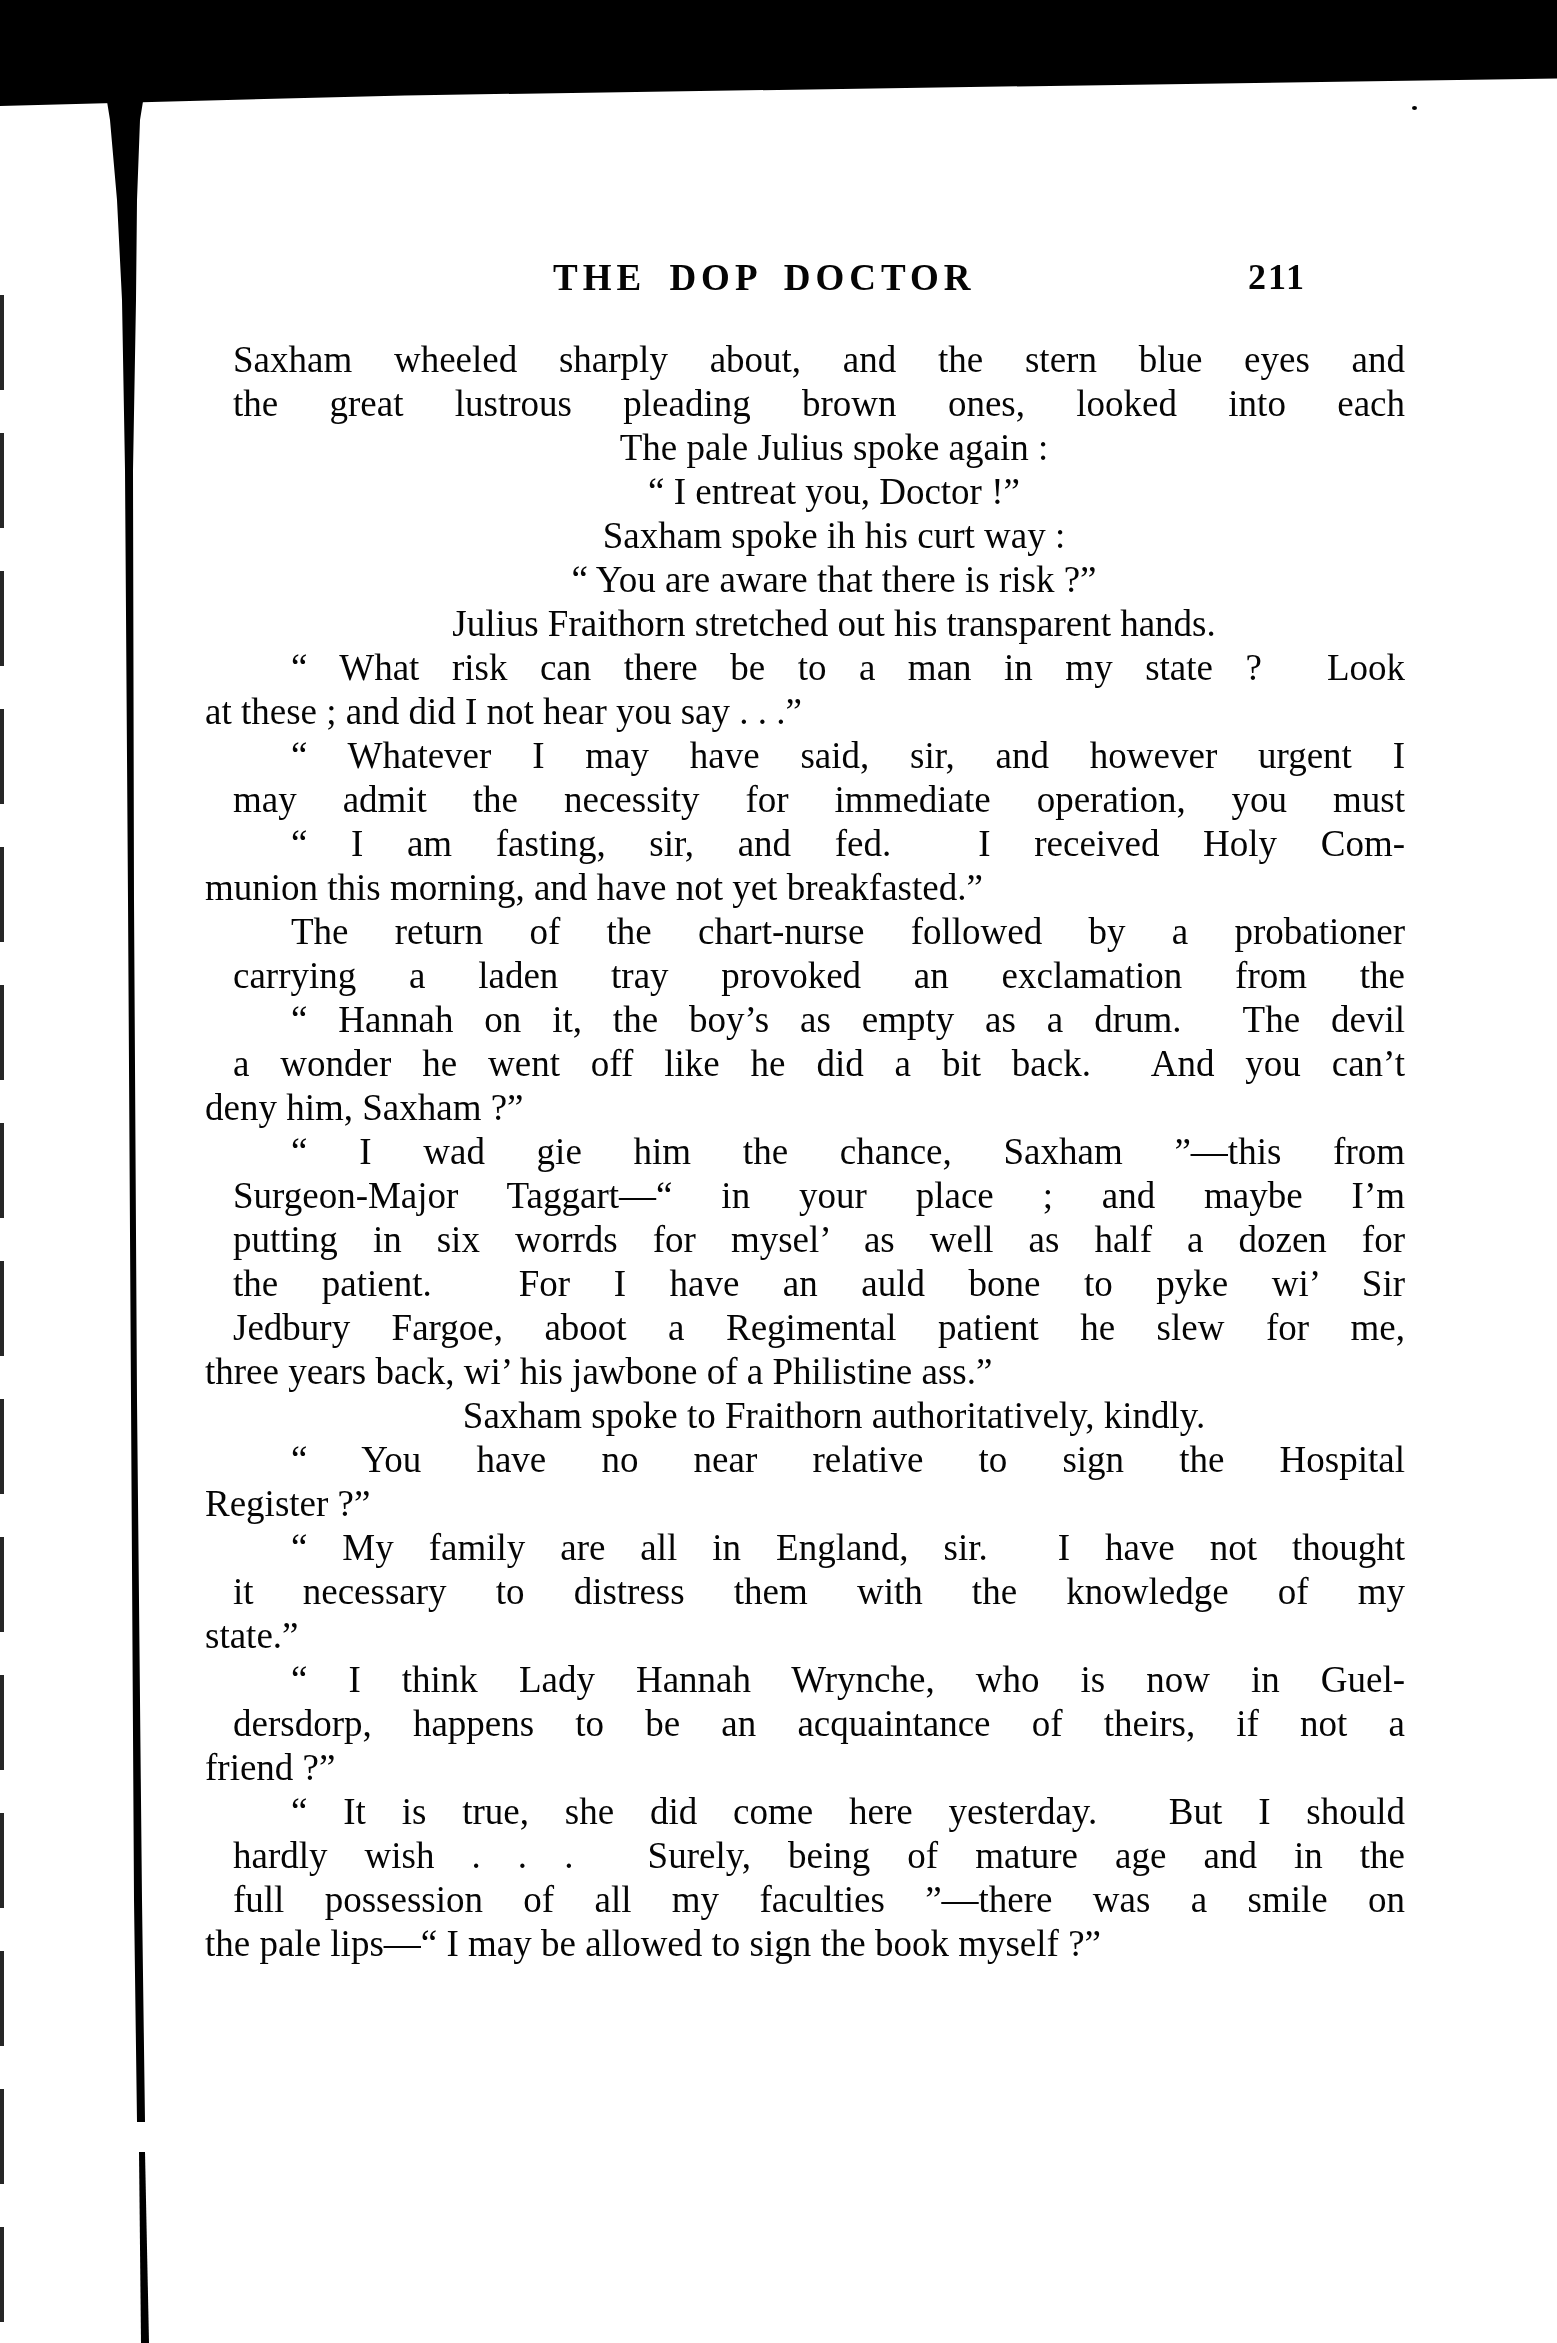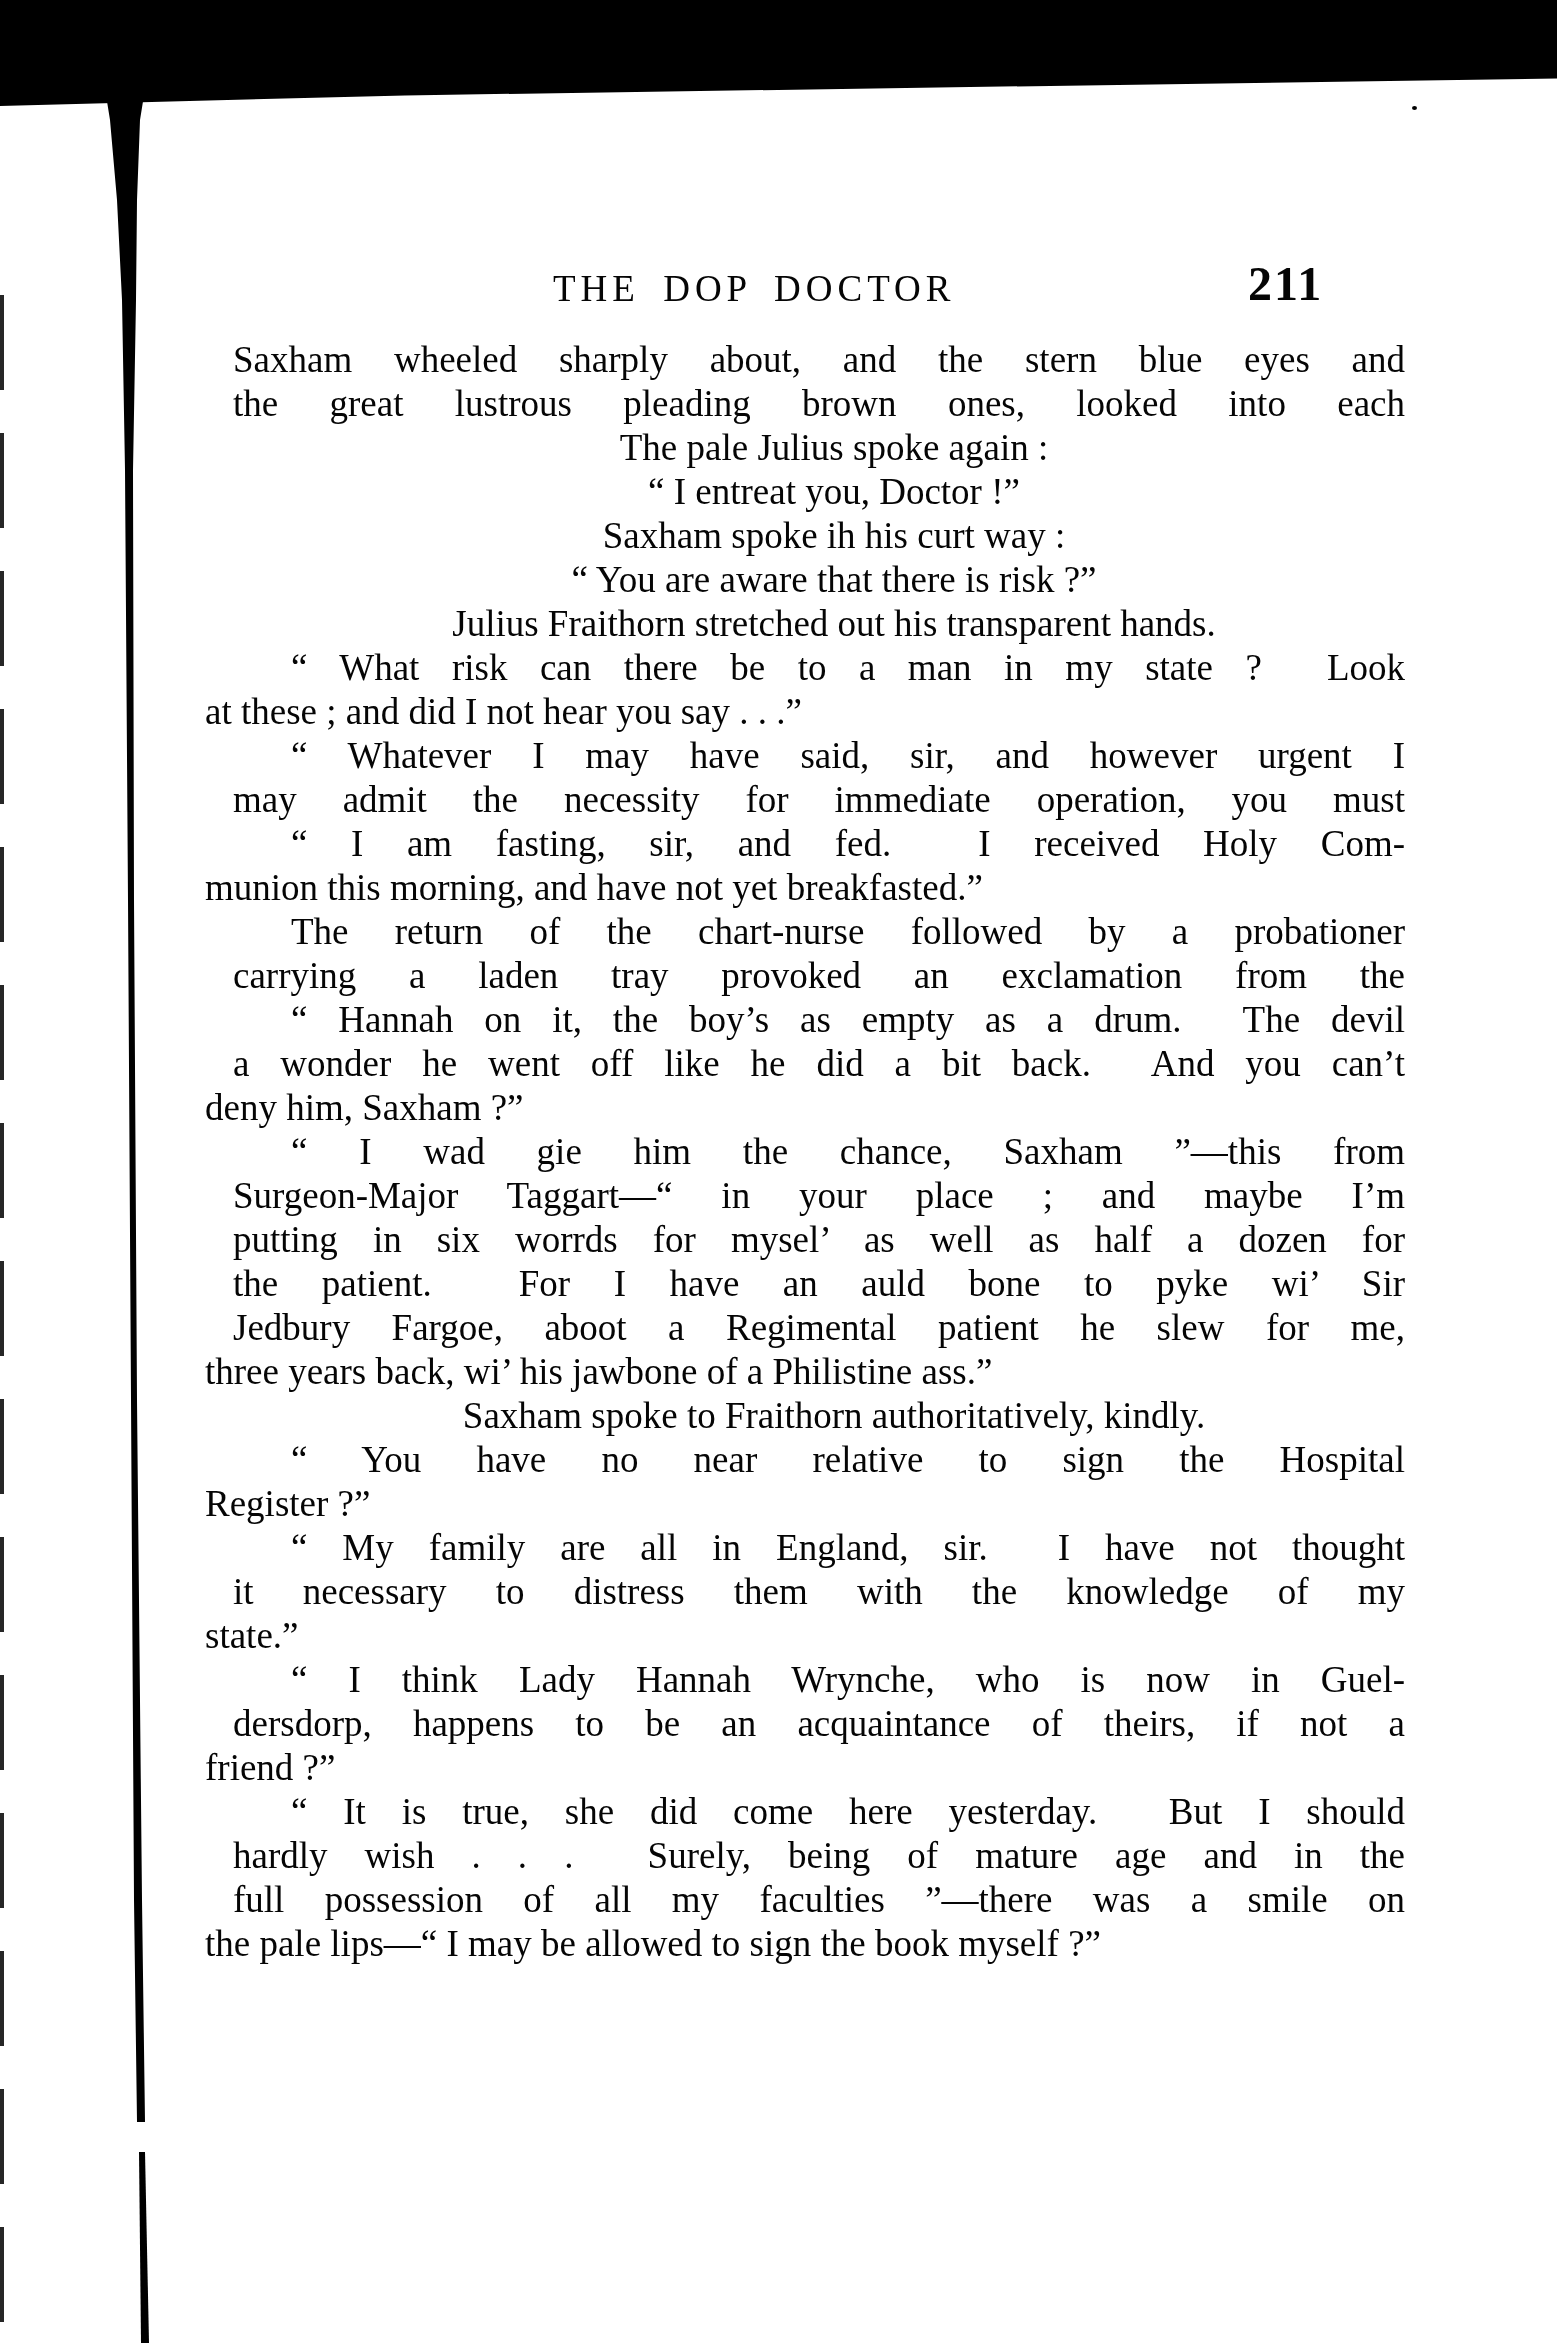--- a/index.html
+++ b/index.html
@@ -21,27 +21,27 @@
   .gutter-svg{position:absolute;left:95px;top:0;width:70px;height:2343px;}
   
   .edge-line{
     position:absolute;left:0;top:295px;width:4px;height:2048px;
     background:repeating-linear-gradient(180deg,#000 0 95px,transparent 95px 138px);
     opacity:.85;
   }
   .speck{position:absolute;width:5px;height:4px;background:#000;border-radius:50%;}
   .header{position:absolute;left:205px;top:256px;width:1200px;height:50px;}
   .title{
-    position:absolute;left:348px;top:11px;
-    font-weight:normal;font-size:37px;letter-spacing:5px;word-spacing:9px;
+    position:absolute;left:348px;top:0;
+    font-weight:bold;font-size:37px;letter-spacing:5px;word-spacing:9px;
     white-space:nowrap;
   }
   .page-num{
     position:absolute;left:1043px;top:0;
-    font-weight:bold;font-size:48px;letter-spacing:2px;
+    font-weight:bold;font-size:36px;letter-spacing:2px;
   }
   .body-text{
     position:absolute;left:205px;top:338px;width:1200px;
     font-size:37px;line-height:44px;
   }
   .line{
     height:44px;white-space:pre-wrap;
     text-align:left;
   }
   .line.just{text-align:justify;text-align-last:justify;margin-left:28px;}

